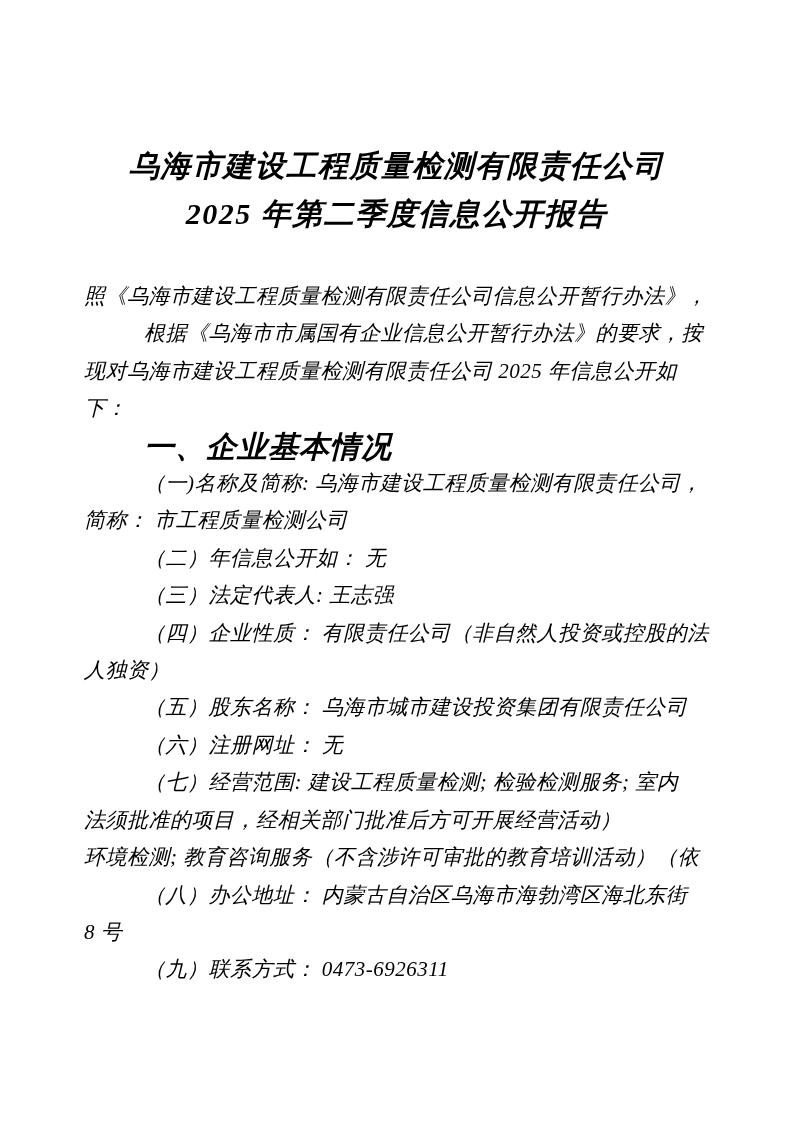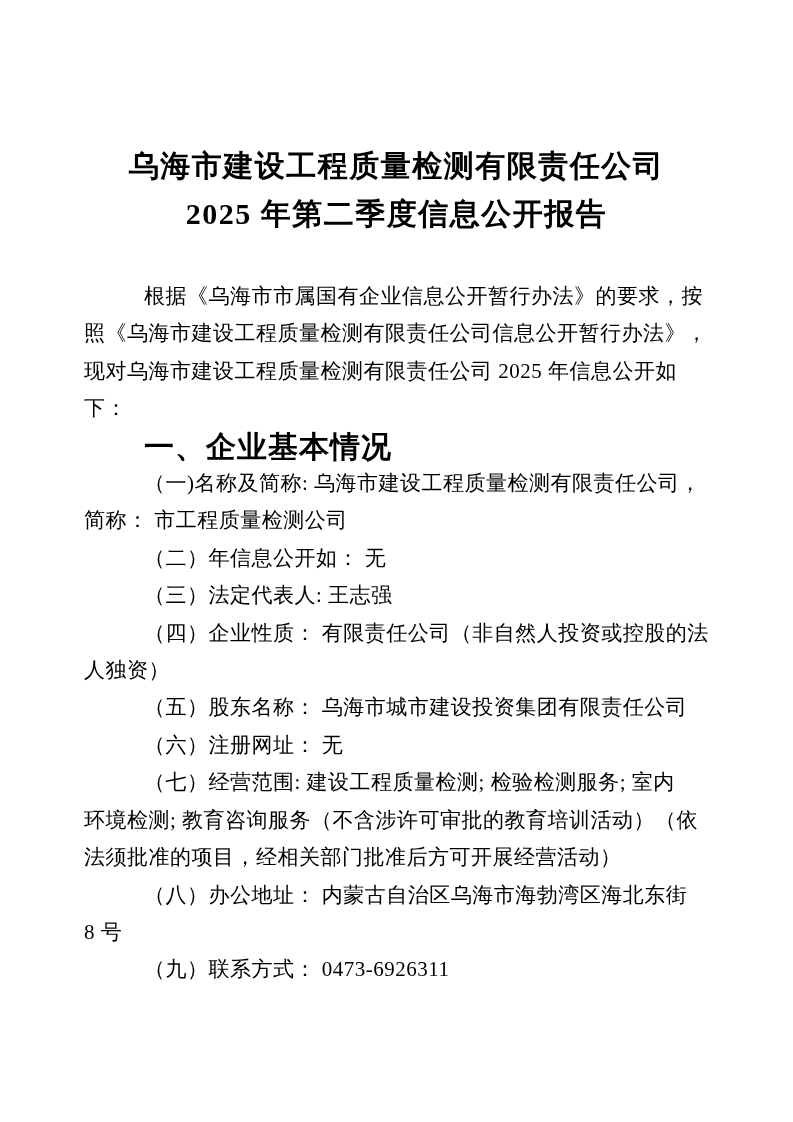--- a/index.html
+++ b/index.html
@@ -8,20 +8,21 @@
     background: #ffffff;
   }
   .page {
     position: relative;
     width: 793px;
     height: 1122px;
     background: #ffffff;
     overflow: hidden;
     font-family: "Liberation Serif", "DejaVu Serif", serif;
     color: #000000;
+    font-style: italic;
   }
   .title-block {
     padding-top: 142px;
     text-align: center;
   }
   .title-line {
     font-family: "Liberation Serif", "DejaVu Serif", serif;
     font-weight: bold;
     font-size: 30px;
     line-height: 48px;
@@ -51,33 +52,33 @@
 </style>
 </head>
 <body>
 
 <div class="page">
   <div class="title-block">
     <div class="title-line">乌海市建设工程质量检测有限责任公司</div>
     <div class="title-line">2025 年第二季度信息公开报告</div>
   </div>
   <div class="doc-body">
+      <div class="line">照《乌海市建设工程质量检测有限责任公司信息公开暂行办法》，</div>
       <div class="line indent">根据《乌海市市属国有企业信息公开暂行办法》的要求，按</div>
-      <div class="line">照《乌海市建设工程质量检测有限责任公司信息公开暂行办法》，</div>
       <div class="line">现对乌海市建设工程质量检测有限责任公司 2025 年信息公开如</div>
       <div class="line">下：</div>
       <div class="line indent heading">一、企业基本情况</div>
       <div class="line indent">（一)名称及简称: 乌海市建设工程质量检测有限责任公司，</div>
       <div class="line">简称： 市工程质量检测公司</div>
       <div class="line indent">（二）年信息公开如： 无</div>
       <div class="line indent">（三）法定代表人: 王志强</div>
       <div class="line indent">（四）企业性质： 有限责任公司（非自然人投资或控股的法</div>
       <div class="line">人独资）</div>
       <div class="line indent">（五）股东名称： 乌海市城市建设投资集团有限责任公司</div>
       <div class="line indent">（六）注册网址： 无</div>
       <div class="line indent">（七）经营范围: 建设工程质量检测; 检验检测服务; 室内</div>
+      <div class="line">法须批准的项目，经相关部门批准后方可开展经营活动）</div>
       <div class="line">环境检测; 教育咨询服务（不含涉许可审批的教育培训活动）（依</div>
-      <div class="line">法须批准的项目，经相关部门批准后方可开展经营活动）</div>
       <div class="line indent">（八）办公地址： 内蒙古自治区乌海市海勃湾区海北东街</div>
       <div class="line">8 号</div>
       <div class="line indent">（九）联系方式： 0473-6926311</div>
     </div>
 </div>
 
 </body></html>

